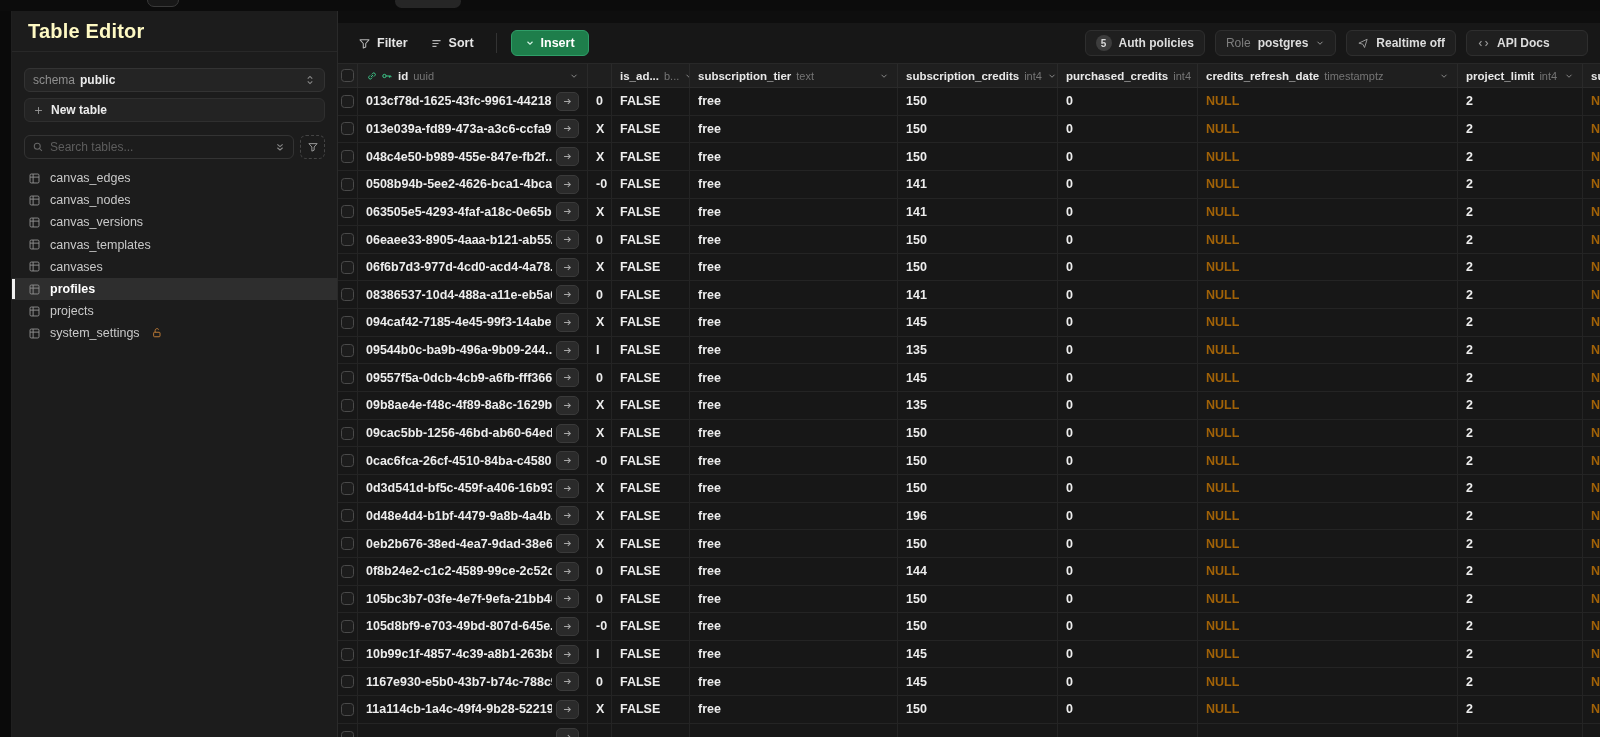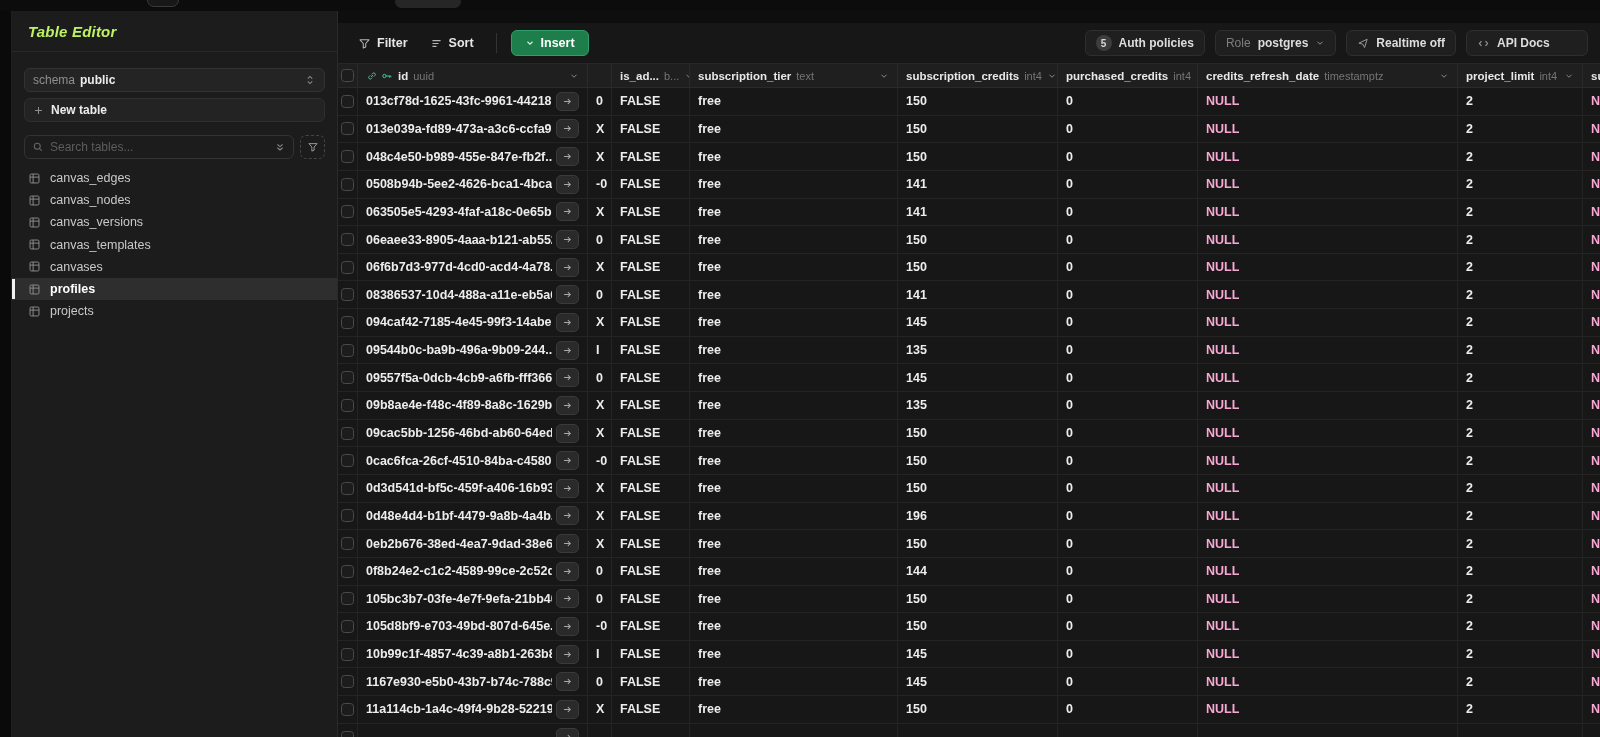--- a/index.html
+++ b/index.html
@@ -10,21 +10,21 @@
   .top-strip { position:absolute; left:0; top:0; width:1600px; height:11px; background:#0c0c0c; z-index:5; }
   .frag1 { position:absolute; left:147px; top:-7px; width:32px; height:14px; border:1px solid #3a3a3a; border-radius:8px; background:#181818; }
   .frag2 { position:absolute; left:395px; top:-5px; width:66px; height:13px; border-radius:7px; background:#262626; }
 
   
   .left-rail { position:absolute; left:0; top:11px; width:12px; height:726px; background:#0a0a0a; border-right:1px solid #1f1f1f; }
 
   
   .sidebar { position:absolute; left:12px; top:11px; width:326px; height:726px; background:#1c1c1c; border-right:1px solid #2a2a2a; }
   .sb-header { height:41px; display:flex; align-items:center; padding:0 16px; border-bottom:1px solid #282828; }
-  .sb-title { color:#bef264; font-size:15px; font-weight:700; letter-spacing:.2px;font-style:italic; }
+  .sb-title { color:#fef9c3; font-size:20px; font-weight:700; letter-spacing:.2px; }
   .sb-content { padding:16px 12px 0 12px; }
   .schema-select { height:24px; background:#242424; border:1px solid #333; border-radius:6px; display:flex; align-items:center; padding:0 8px; gap:5px; cursor:pointer; }
   .schema-label { color:#8f8f8f; font-size:12px; }
   .schema-value { color:#ececec; font-size:12px; font-weight:700; }
   .schema-select .ud { margin-left:auto; color:#8a8a8a; display:flex; }
   .new-table-btn { height:24px; margin-top:6px; background:#232323; border:1px solid #2f2f2f; border-radius:6px; display:flex; align-items:center; padding:0 8px; gap:7px; color:#9a9a9a; cursor:pointer; }
   .new-table-btn .lbl { color:#ececec; font-size:12px; font-weight:600; }
   .search-row { margin-top:13px; display:flex; gap:6px; align-items:center; }
   .search-box { flex:1; height:24px; border:1px solid #333; border-radius:6px; display:flex; align-items:center; padding:0 7px; gap:6px; color:#666; background:transparent; }
   .search-box input { flex:1; background:transparent; border:none; outline:none; color:#d5d5d5; font-size:12px; font-family:inherit; }
@@ -61,21 +61,21 @@
   .gh-chevron { margin-left:auto; color:#8d8d8d; display:flex; cursor:pointer; }
   .gh-keyicons { display:flex; gap:3px; color:#3ecf8e; align-items:center; }
   .grid-body { height:655px; overflow:hidden; }
   .g-row { height:27.65px; display:flex; border-bottom:1px solid #242424; background:#171717; }
   .g-cell { display:flex; align-items:center; padding:0 8px; border-right:1px solid #242424; flex-shrink:0; overflow:hidden; white-space:nowrap; height:100%; font-size:12.5px; font-weight:600; color:#ededed; }
   .g-cell.cbx-cell { justify-content:center; padding:0; }
   .cbx { width:13px; height:13px; border:1px solid #4a4a4a; border-radius:3.5px; background:#1c1c1c; cursor:pointer; flex-shrink:0; }
   .id-cell { justify-content:space-between; gap:4px; }
   .id-text { overflow:hidden; white-space:nowrap; }
   .expand-btn { width:23px; height:19px; border-radius:5px; background:#2a2a2a; border:1px solid #3a3a3a; color:#a8a8a8; display:flex; align-items:center; justify-content:center; cursor:pointer; flex-shrink:0; }
-  .null-val { color:#f9a8d4; }
+  .null-val { color:#a16207; }
   .hscrollbar { height:6px; background:#242424; }
 </style>
 </head>
 <body>
 
 <div class="top-strip">
   <div class="frag1"></div>
   <div class="frag2"></div>
 </div>
 
@@ -182,20 +182,35 @@
           <span class="tl-name">profiles</span>
         </div>
         <div class="tl-item">
           <span style="display: flex;">
             <svg viewBox="0 0 16 16" width="13" height="13">
               <rect x="2.5" y="2.5" width="11" height="11" rx="1.5" fill="none" stroke="currentColor" stroke-width="1.2"></rect>
               <path d="M2.5 6.3h11M6.3 2.5v11" stroke="currentColor" stroke-width="1.2"></path>
             </svg>
           </span>
           <span class="tl-name">projects</span>
+        </div>
+        <div class="tl-item">
+          <span style="display: flex;">
+            <svg viewBox="0 0 16 16" width="13" height="13">
+              <rect x="2.5" y="2.5" width="11" height="11" rx="1.5" fill="none" stroke="currentColor" stroke-width="1.2"></rect>
+              <path d="M2.5 6.3h11M6.3 2.5v11" stroke="currentColor" stroke-width="1.2"></path>
+            </svg>
+          </span>
+          <span class="tl-name">system_settings</span>
+          <span class="tl-lock" style="display: flex;">
+            <svg viewBox="0 0 16 16" width="12" height="12">
+              <rect x="3.5" y="7" width="8.5" height="6" rx="1.2" fill="none" stroke="currentColor" stroke-width="1.3"></rect>
+              <path d="M5.5 7V4.8a2.6 2.6 0 014.8-1.4" fill="none" stroke="currentColor" stroke-width="1.3"></path>
+            </svg>
+          </span>
         </div>
       </div>
   </div>
 </div>
 
 <div class="main">
   <div class="toolbar">
     <button class="ghost-btn">
       <span class="ic">
           <svg viewBox="0 0 16 16" width="13" height="13">

